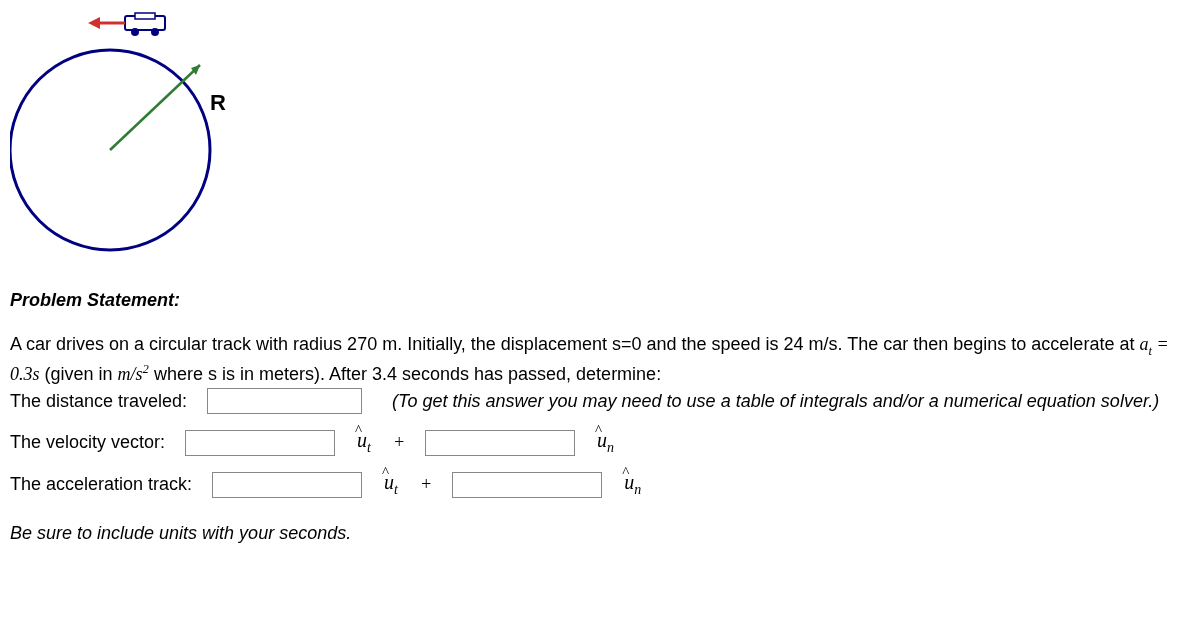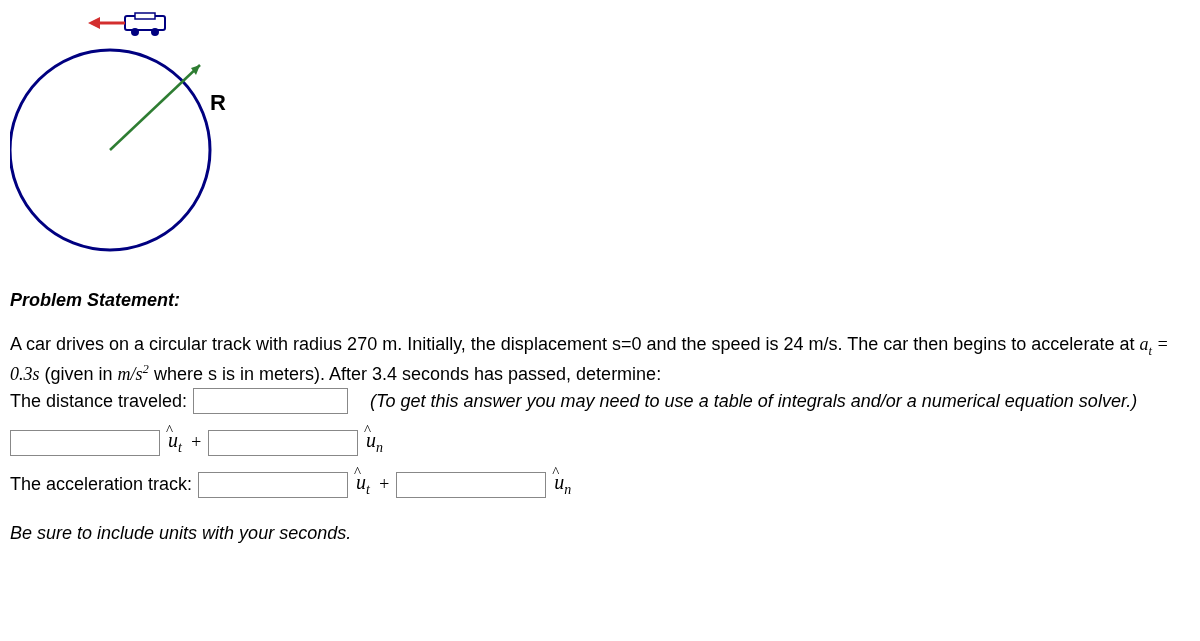--- a/index.html
+++ b/index.html
@@ -39,38 +39,38 @@
       vertical-align: sub;
     }
     .sup {
       font-size: 0.7em;
       vertical-align: super;
     }
     .row {
       display: flex;
       align-items: center;
       margin-bottom: 15px;
-      gap: 6px;
+      gap: 20px;
     }
     input[type="text"] {
       height: 26px;
       border: 1px solid #888;
       font-size: 16px;
       padding: 2px 4px;
       background: #fff;
     }
     .input-md {
       width: 155px;
     }
     .input-sm {
       width: 150px;
     }
     .hint {
       font-style: italic;
-      margin-left: 16px;
+      margin-left: 10px;
     }
     .hat-container {
       font-family: "Times New Roman", serif;
       font-style: italic;
       font-size: 20px;
       position: relative;
       display: inline-block;
       padding: 0 2px;
     }
     .hat {
@@ -115,20 +115,21 @@
     <span>A car drives on a circular track with radius 270 m. Initially, the displacement s=0 and the speed is 24 m/s. The car then begins to accelerate at </span><span class="math-var">a</span><span class="math-var sub">t</span><span class="math-var"> = 0.3</span><span class="math-var">s</span><span> (given in </span><span class="math-var">m</span><span class="math-var">/</span><span class="math-var">s</span><span class="math-var sup">2</span><span> where s is in meters). After 3.4 seconds has passed, determine:</span>
   </div>
 
   <div class="row">
     <span>The distance traveled:</span>
     <input type="text" class="input-md" style="">
     <span class="hint">(To get this answer you may need to use a table of integrals and/or a numerical equation solver.)</span>
   </div>
 
   <div class="row">
+    <span>The velocity vector:</span>
     <input type="text" class="input-sm" style="">
     <span class="hat-container"><span class="hat">^</span><span>u</span><span class="sub">t</span></span>
       <span class="math-var">+</span>
     <input type="text" class="input-sm" style="">
     <span class="hat-container"><span class="hat">^</span><span>u</span><span class="sub">n</span></span>
   </div>
 
   <div class="row">
     <span>The acceleration track:</span>
     <input type="text" class="input-sm" style="">

